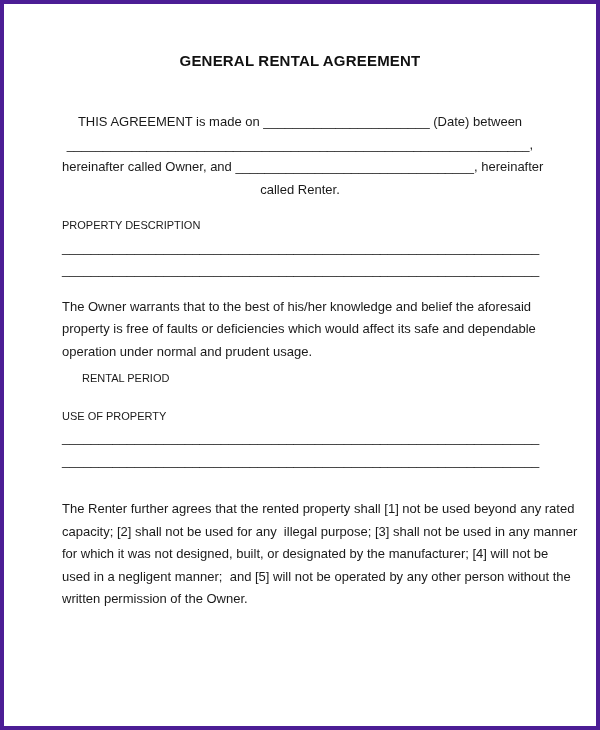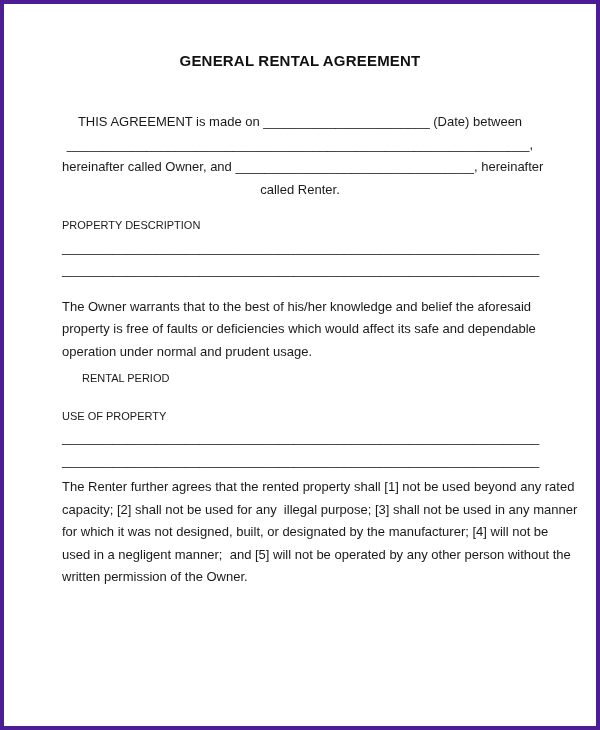--- a/index.html
+++ b/index.html
@@ -36,21 +36,21 @@
   }
   .heading {
     font-size: 11px;
     line-height: 22.5px;
     white-space: pre;
   }
   .mb-intro      { margin-bottom: 13px; text-align: center; }
   .mb-propdesc   { margin-bottom: 14px; }
   .mb-warranty   { margin-bottom: 4px; }
   .mb-rental     { margin-bottom: 15px; margin-left: 20px; }
-  .mb-useofprop  { margin-bottom: 4px; }
+  .mb-useofprop  { margin-bottom: 26px; }
 </style>
 </head>
 <body>
 
 <div class="page">
 
   <h1 class="doc-title">GENERAL RENTAL AGREEMENT</h1>
 
   <p class="para mb-intro">THIS AGREEMENT is made on _______________________ (Date) between
 ________________________________________________________________,

